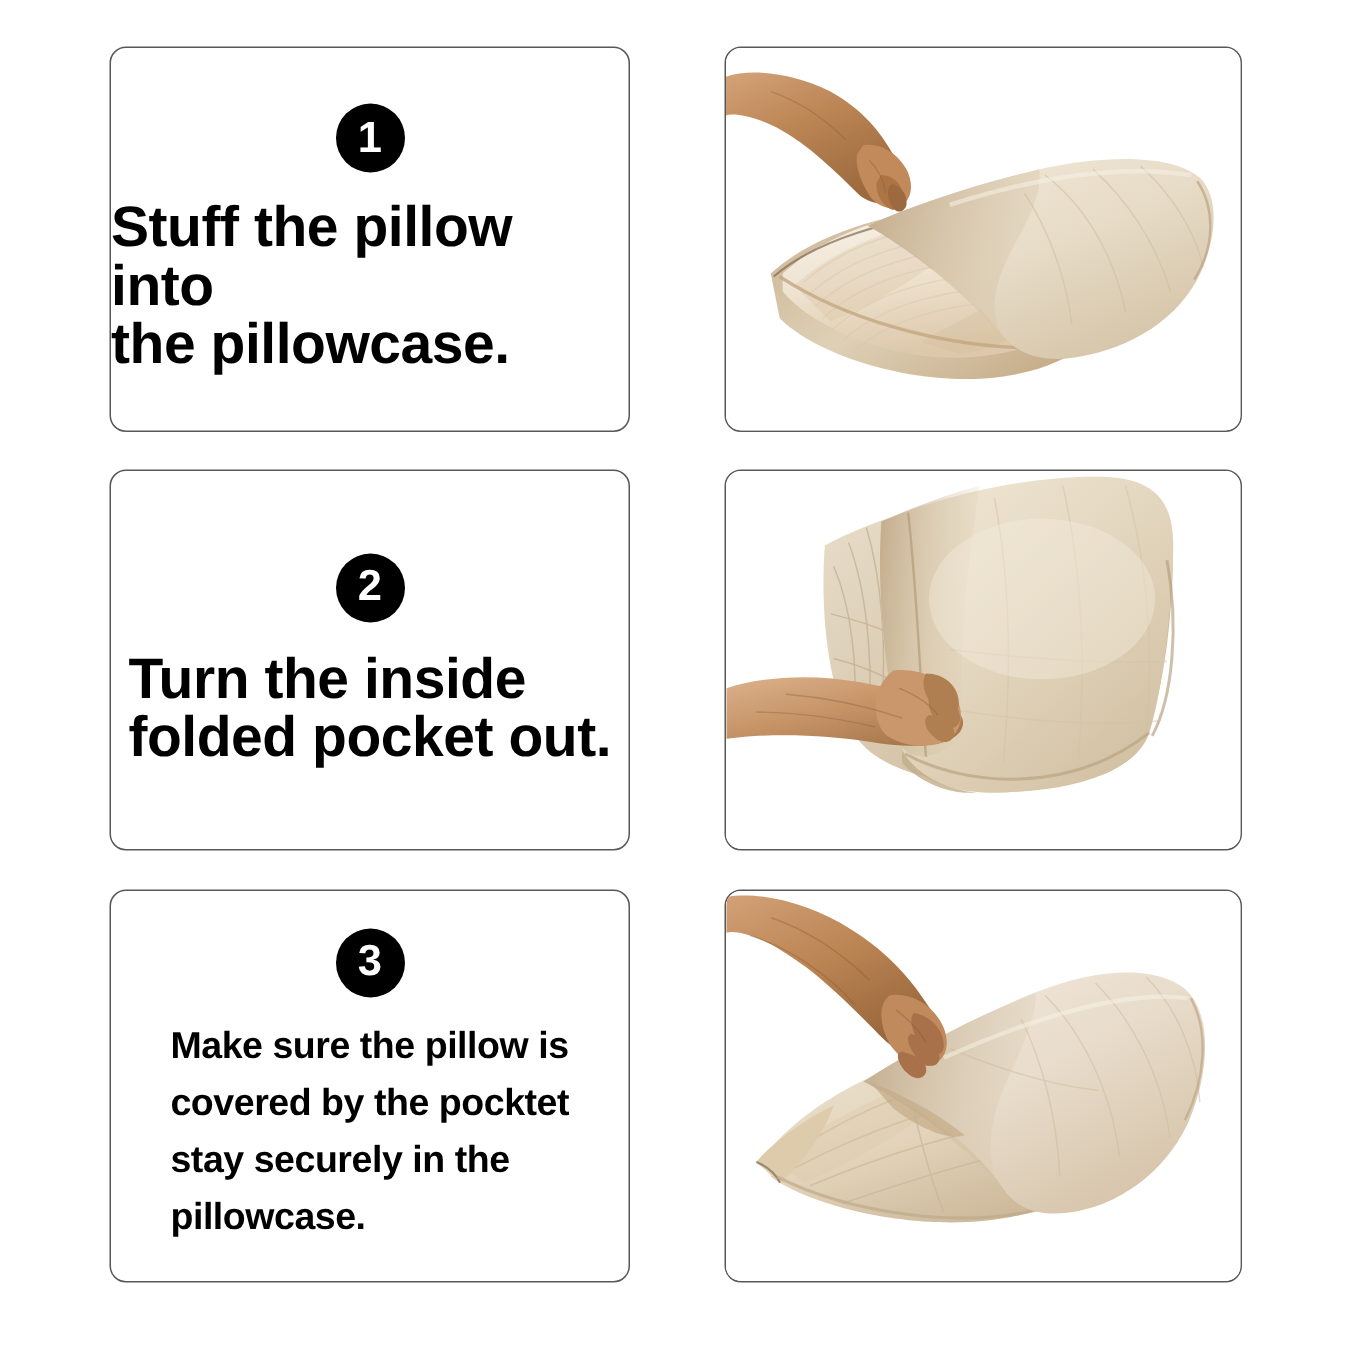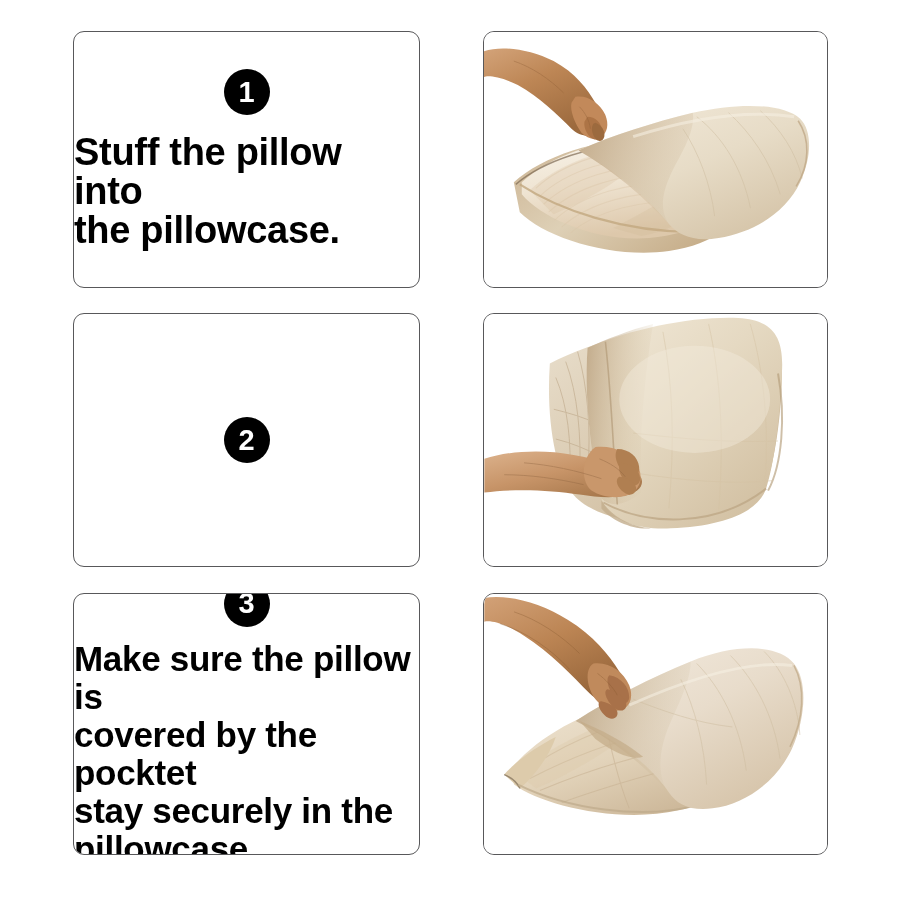--- a/index.html
+++ b/index.html
@@ -60,21 +60,21 @@
     font-size:38px;
     font-weight:bold;
     line-height:39px;
     letter-spacing:-0.3px;
     white-space:pre-line;
     text-align:left;
     font-family:"Liberation Sans", sans-serif;
   }
   .row1 .step-text{ margin-top:18px; }
   .row2 .step-text{ margin-top:19px; }
-  .row3 .step-text{ margin-top:13px; font-size:35px; line-height:38px; }
+  .row3 .step-text{ margin-top:13px; font-size:25px; line-height:38px; }
 
   
   .scene{
     position:absolute;
     inset:0;
     background:#ffffff;
   }
   .scene svg{ display:block; width:100%; height:100%; }
 </style>
 </head>
@@ -182,20 +182,22 @@
         </svg>
       </div>
     </div>
   </div>
 
   <div class="row2">
 
     <div class="card text-card">
       <div class="text-inner">
         <div class="badge">2</div>
+        <div class="step-text">Turn the inside
+folded pocket out.</div>
       </div>
     </div>
 
     <div class="card photo-card">
       <div class="scene">
         <svg viewBox="0 0 345 254" preserveAspectRatio="xMidYMid meet" aria-hidden="true">
           <defs>
             <linearGradient id="p2front" x1="0.1" y1="0" x2="0.95" y2="1">
               <stop offset="0" stop-color="#f0e7d6"></stop>
               <stop offset="0.4" stop-color="#e5d9c2"></stop>

